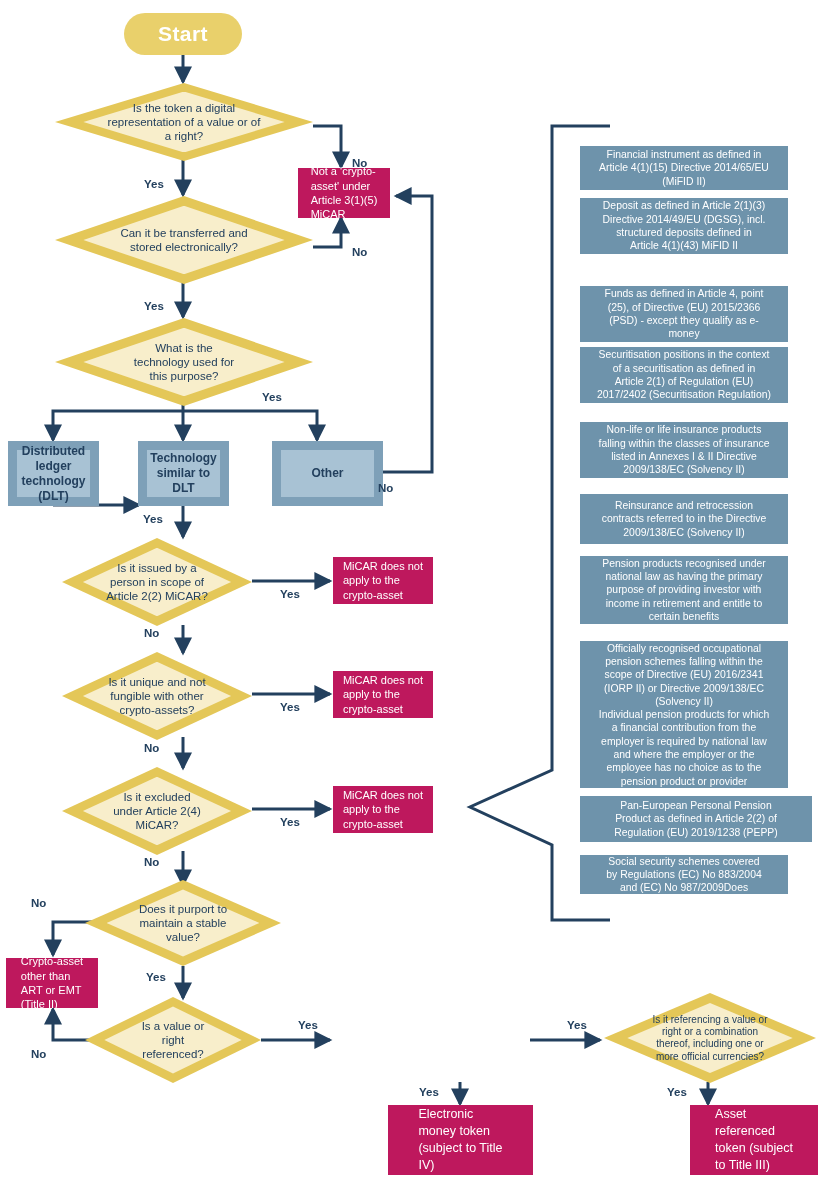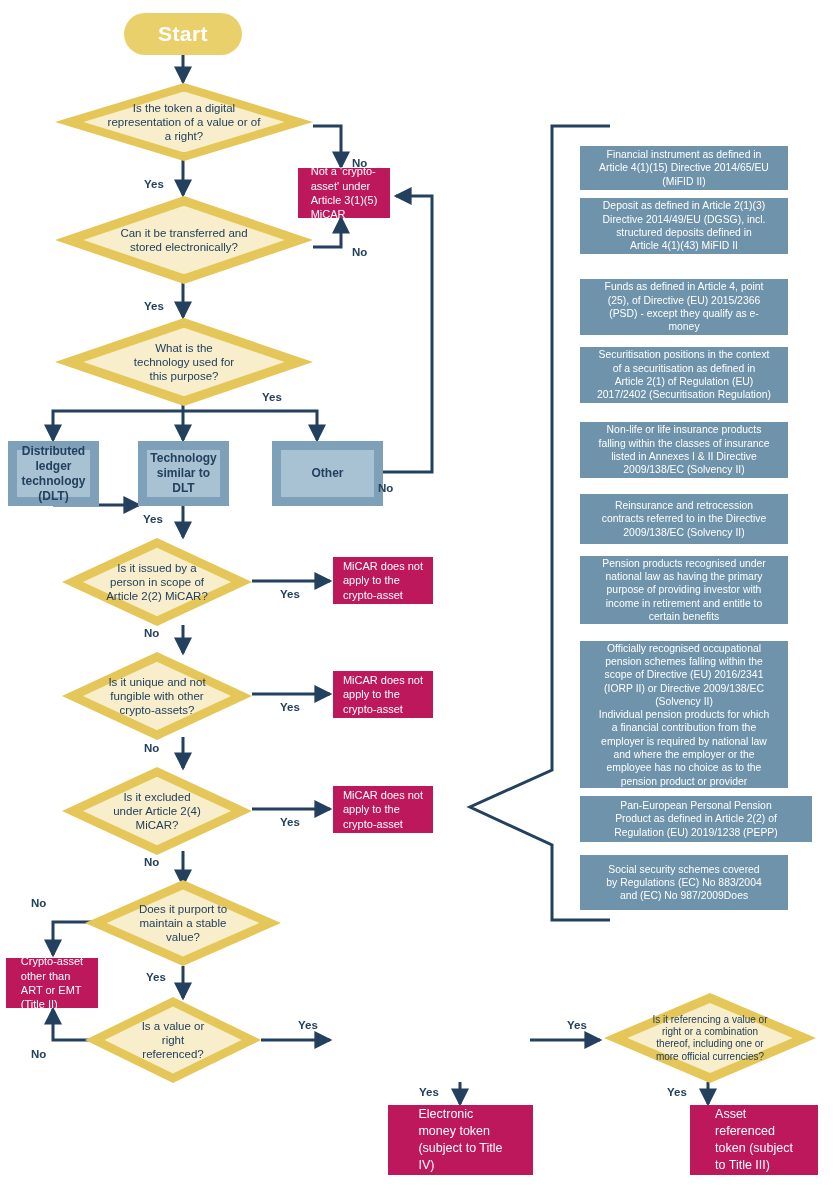--- a/index.html
+++ b/index.html
@@ -322,21 +322,21 @@
 token (subject
 to Title III)</div>
 
   <div class="excl-box" style="left:580px;top:146px;width:208px;height:44px;">Financial instrument as defined in
 Article 4(1)(15) Directive 2014/65/EU
 (MiFID II)</div>
   <div class="excl-box" style="left:580px;top:198px;width:208px;height:56px;">Deposit as defined in Article 2(1)(3)
 Directive 2014/49/EU (DGSG), incl.
 structured deposits defined in
 Article 4(1)(43) MiFID II</div>
-  <div class="excl-box" style="left:580px;top:279px;width:208px;height:56px;">Funds as defined in Article 4, point
+  <div class="excl-box" style="left:580px;top:286px;width:208px;height:56px;">Funds as defined in Article 4, point
 (25), of Directive (EU) 2015/2366
 (PSD) - except they qualify as e-
 money</div>
   <div class="excl-box" style="left:580px;top:347px;width:208px;height:56px;">Securitisation positions in the context
 of a securitisation as defined in
 Article 2(1) of Regulation (EU)
 2017/2402 (Securitisation Regulation)</div>
   <div class="excl-box" style="left:580px;top:422px;width:208px;height:56px;">Non-life or life insurance products
 falling within the classes of insurance
 listed in Annexes I &amp; II Directive
@@ -356,21 +356,21 @@
 (Solvency II)</div>
   <div class="excl-box" style="left:580px;top:708px;width:208px;height:80px;">Individual pension products for which
 a financial contribution from the
 employer is required by national law
 and where the employer or the
 employee has no choice as to the
 pension product or provider</div>
   <div class="excl-box" style="left:580px;top:796px;width:232px;height:46px;">Pan-European Personal Pension
 Product as defined in Article 2(2) of
 Regulation (EU) 2019/1238 (PEPP)</div>
-  <div class="excl-box" style="left:580px;top:855px;width:208px;height:55px;">Social security schemes covered
+  <div class="excl-box" style="left:580px;top:855px;width:208px;height:39px;">Social security schemes covered
 by Regulations (EC) No 883/2004
 and (EC) No 987/2009Does</div>
 
   <div class="elabel" style="left:352px;top:157px;">No</div>
   <div class="elabel" style="left:144px;top:178px;">Yes</div>
   <div class="elabel" style="left:352px;top:246px;">No</div>
   <div class="elabel" style="left:144px;top:300px;">Yes</div>
   <div class="elabel" style="left:262px;top:391px;">Yes</div>
   <div class="elabel" style="left:143px;top:513px;">Yes</div>
   <div class="elabel" style="left:378px;top:482px;">No</div>

